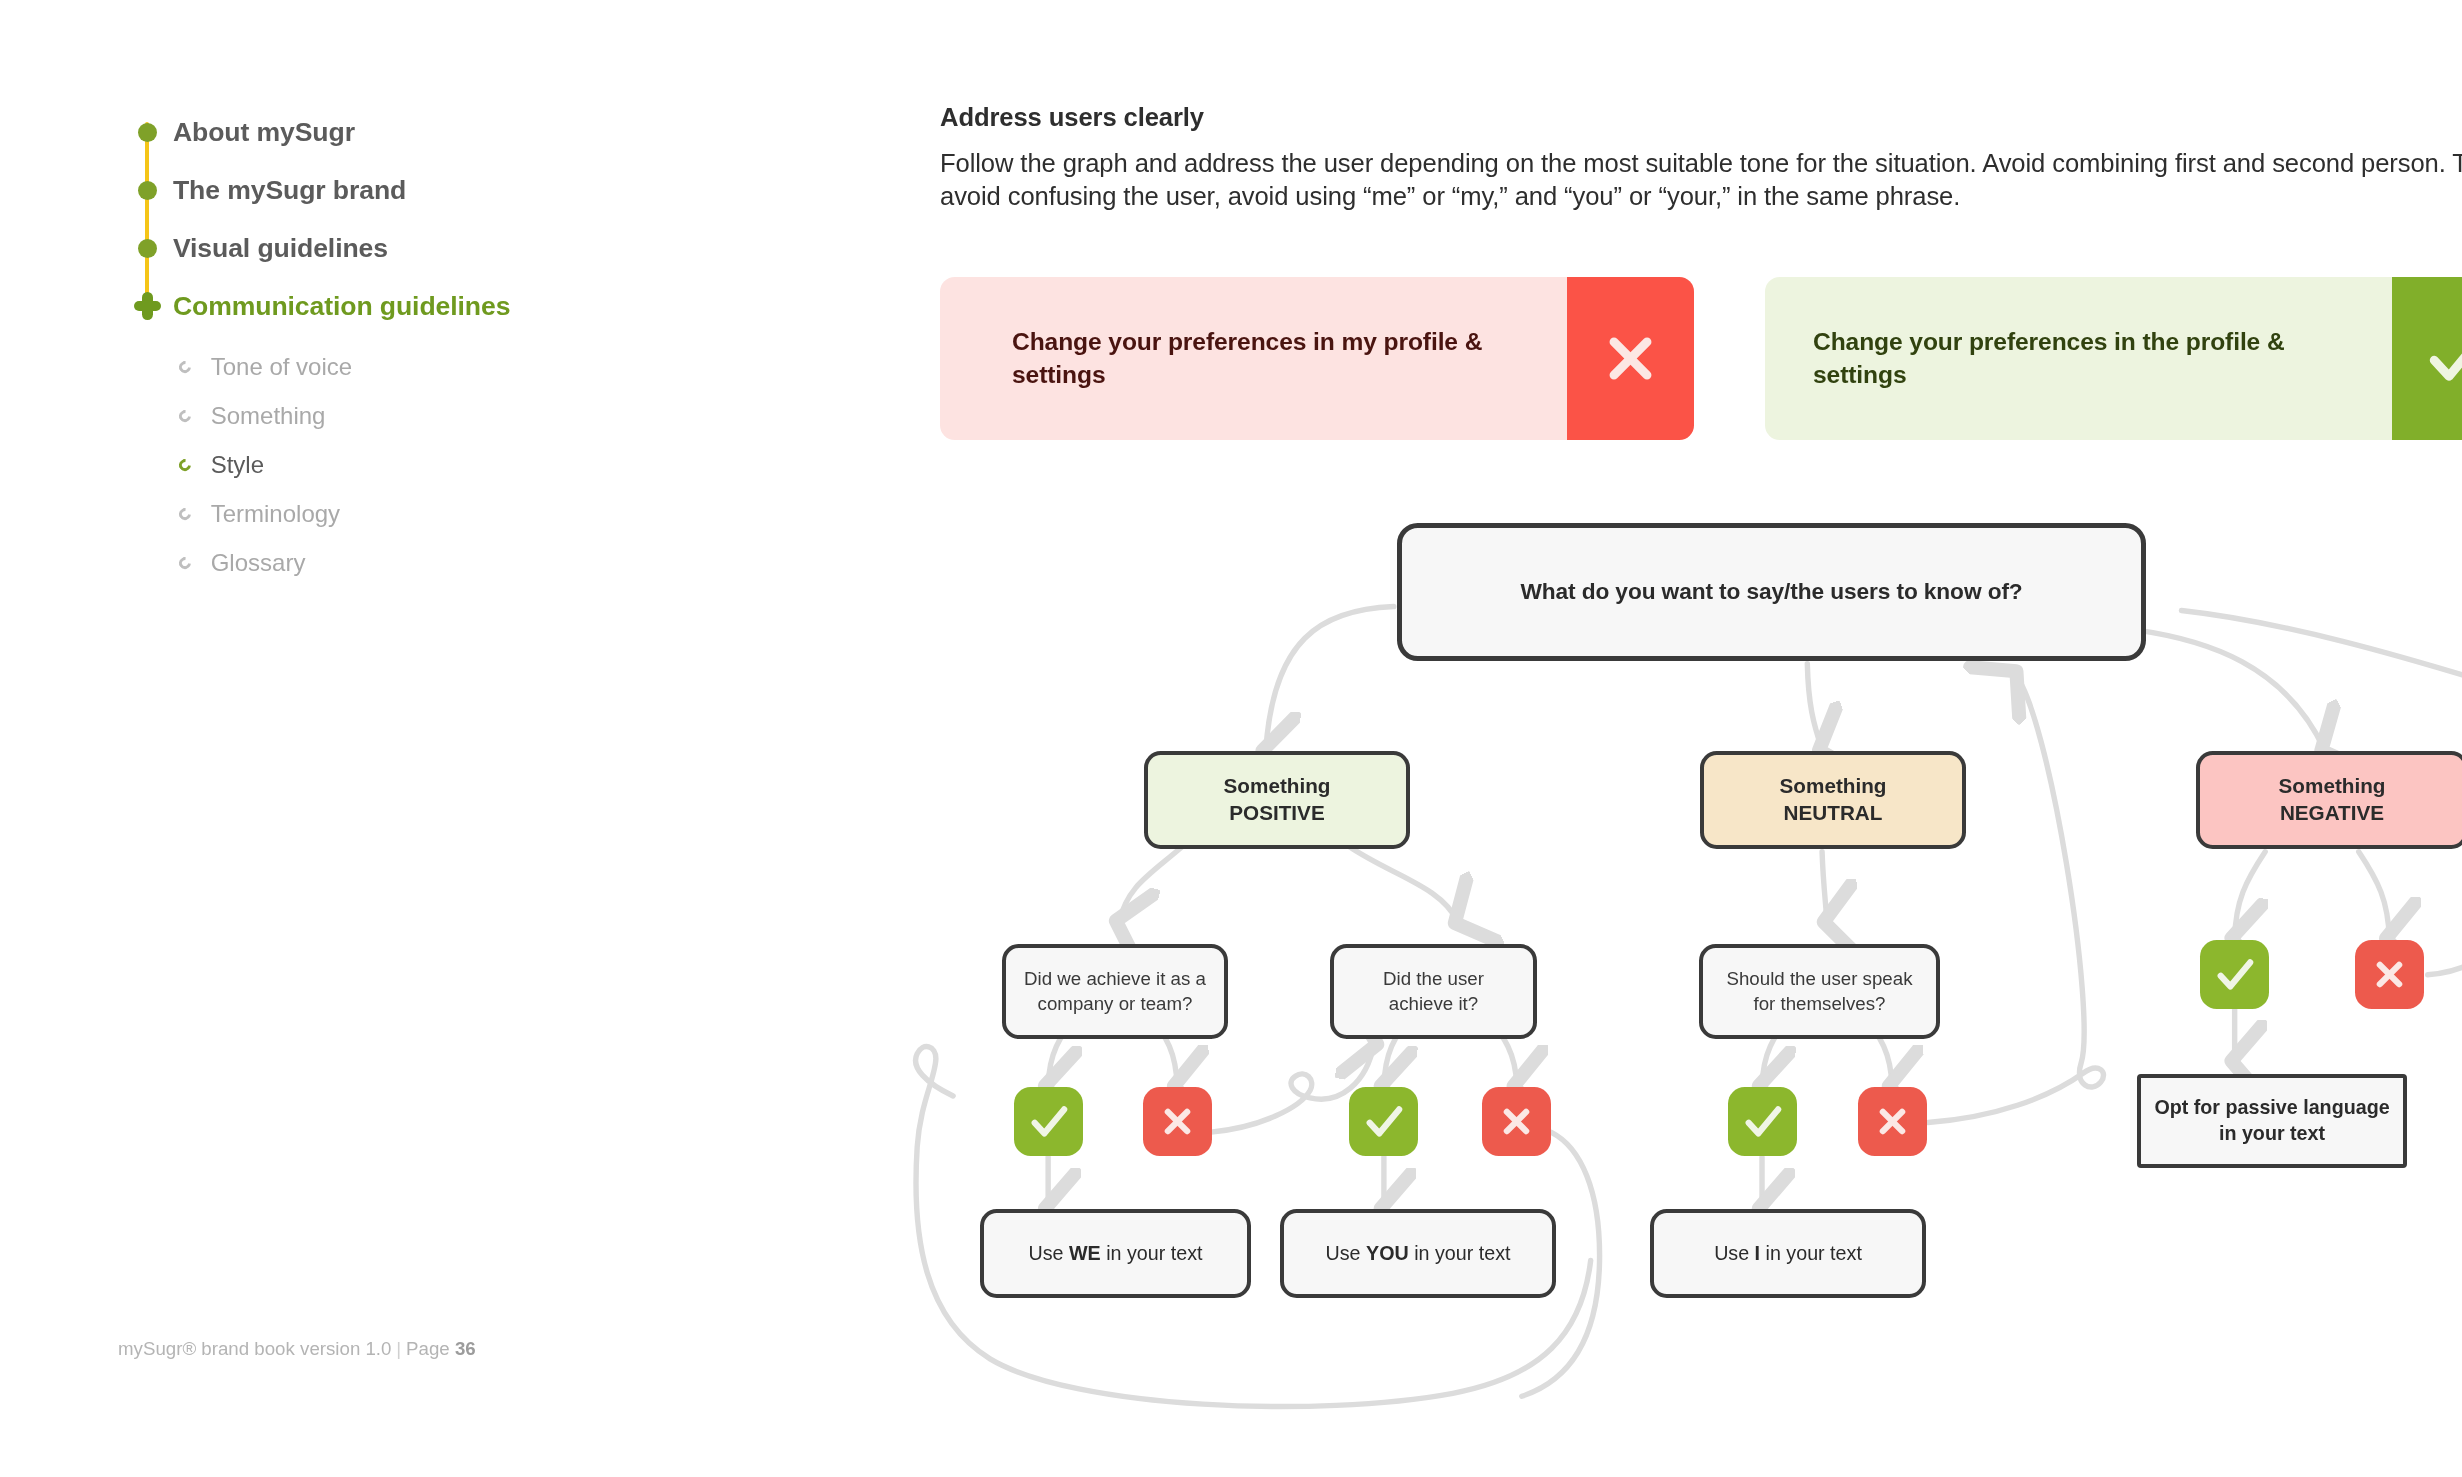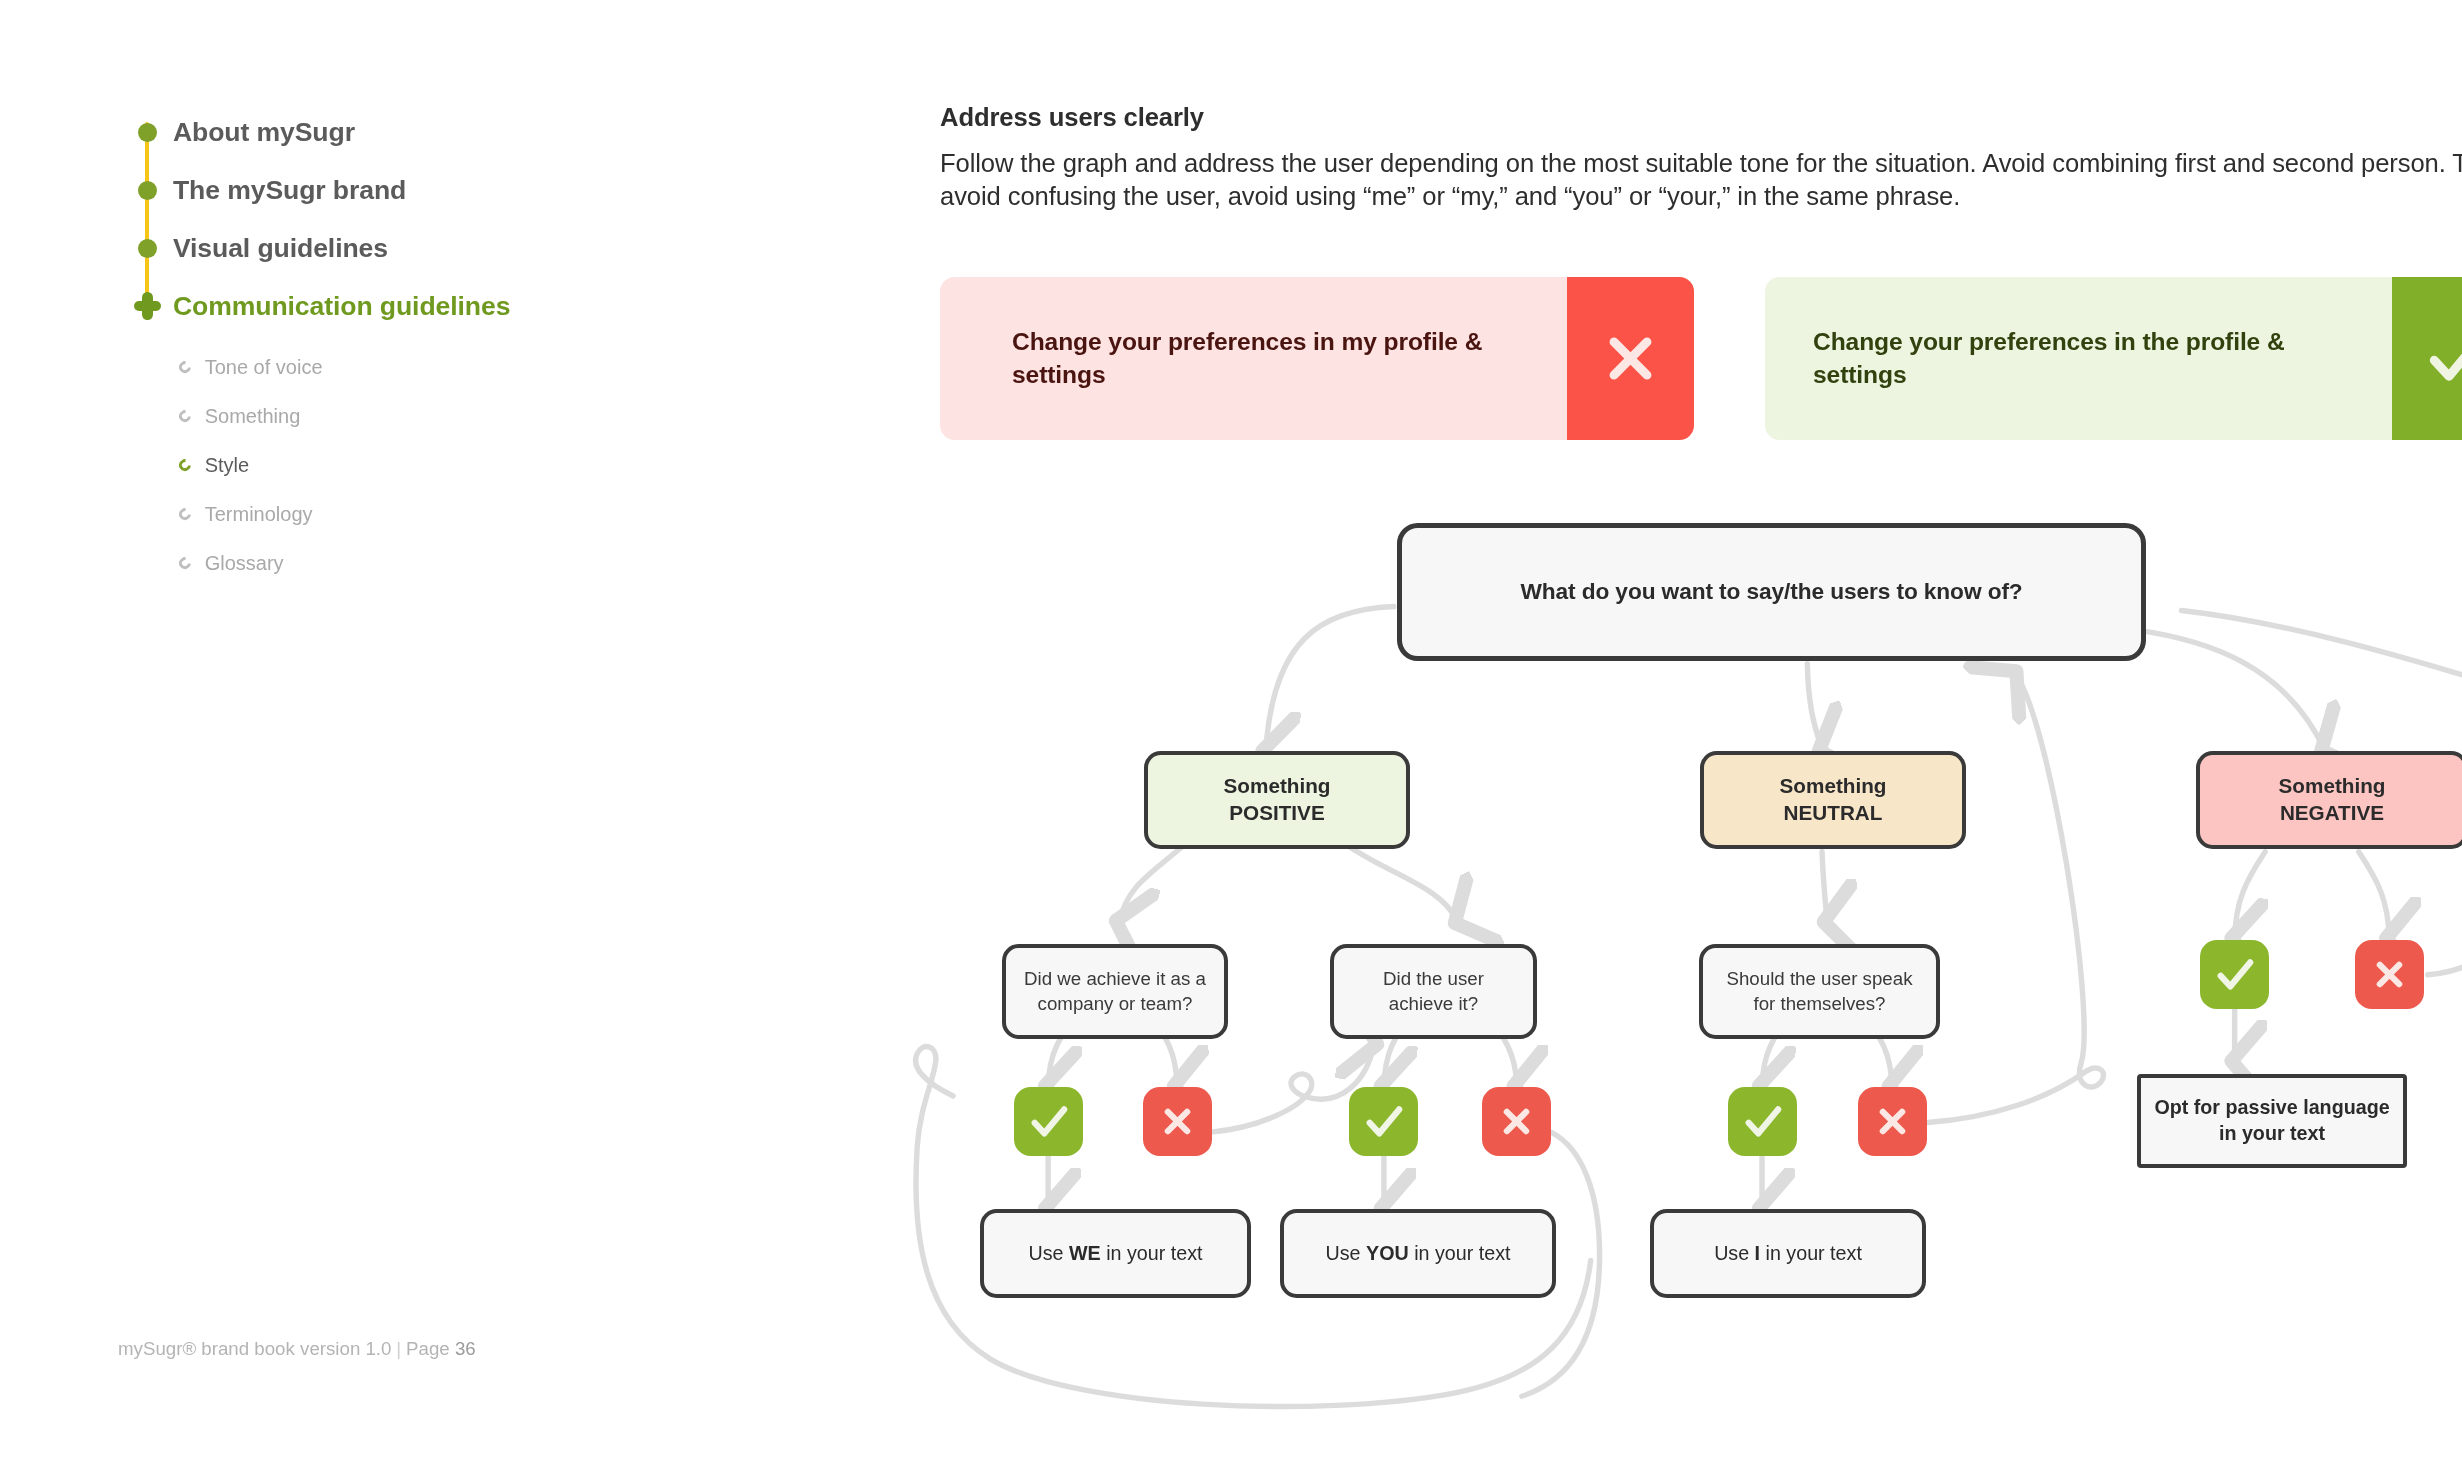--- a/index.html
+++ b/index.html
@@ -47,31 +47,31 @@
     width: 21.7px; min-width: 21.7px; height: 21.7px;
     display: flex; align-items: center; justify-content: center;
   }
   .ring {
     width: 12.3px; height: 12.3px; border-radius: 50%;
     border: 3.4px solid #BFBFBF; border-right-color: transparent;
     transform: rotate(-38deg);
   }
   .sub-item.active .ring { border-color: #7FA129; border-right-color: transparent; }
   .sub-label {
-    font-size: 20px; color: #A9A9A9; white-space: nowrap; margin-left: 9px;
+    font-size: 24px; color: #A9A9A9; white-space: nowrap; margin-left: 15px;
     font-weight: 400;
   }
   .sub-item.active .sub-label { color: #5B5B5B; }
 
   
   #footer {
     position: absolute; left: 118px; top: 1338px;
     font-size: 18.7px; color: #B4B4B4; white-space: nowrap;
   }
-  #footer .pg { font-weight: 400; color: #9C9C9C; }
+  #footer .pg { font-weight: 700; color: #9C9C9C; }
   #footer .sep { color: #D0D0D0; padding: 0 4.9px; }
 
   
   #main { position: absolute; left: 940px; top: 103px; width: 1601px; }
   #heading {
     font-size: 25.6px; font-weight: 700; color: #2E2E2E; letter-spacing: -0.1px;
   }
   #intro {
     margin-top: 14.8px; font-size: 25.6px; line-height: 1.30; color: #2E2E2E;
     max-width: 1566px; letter-spacing: -0.1px;

